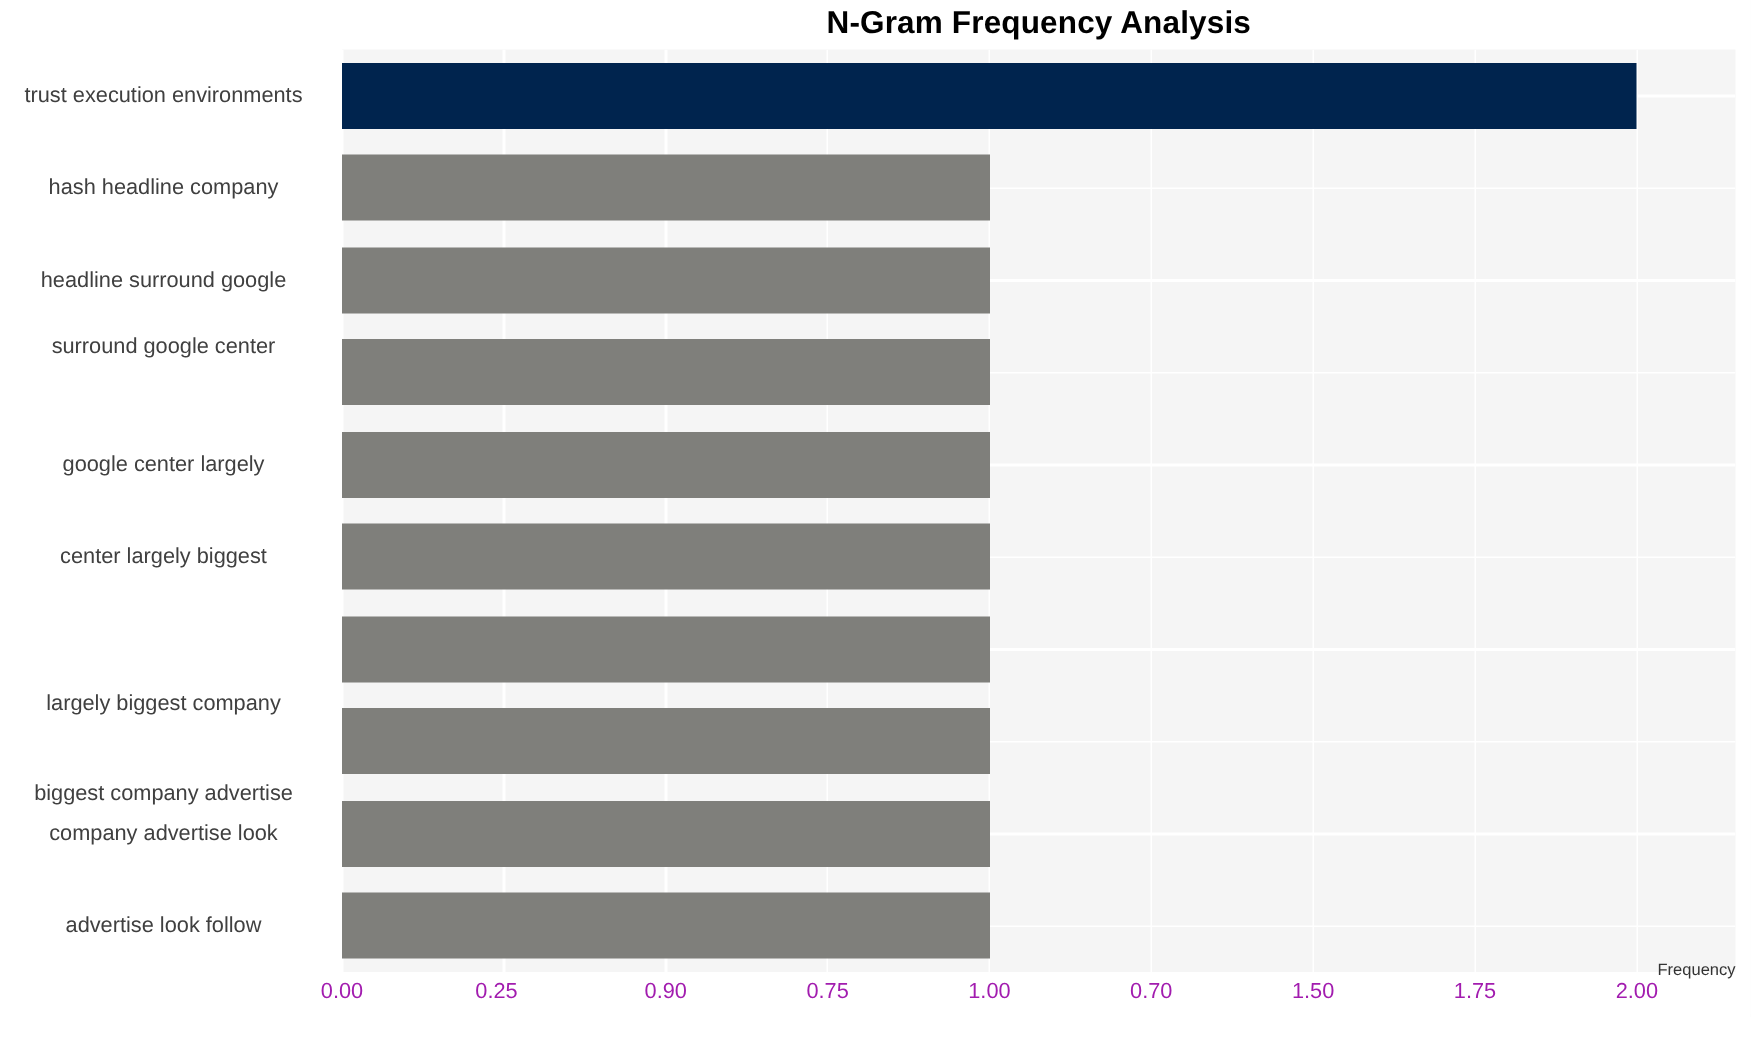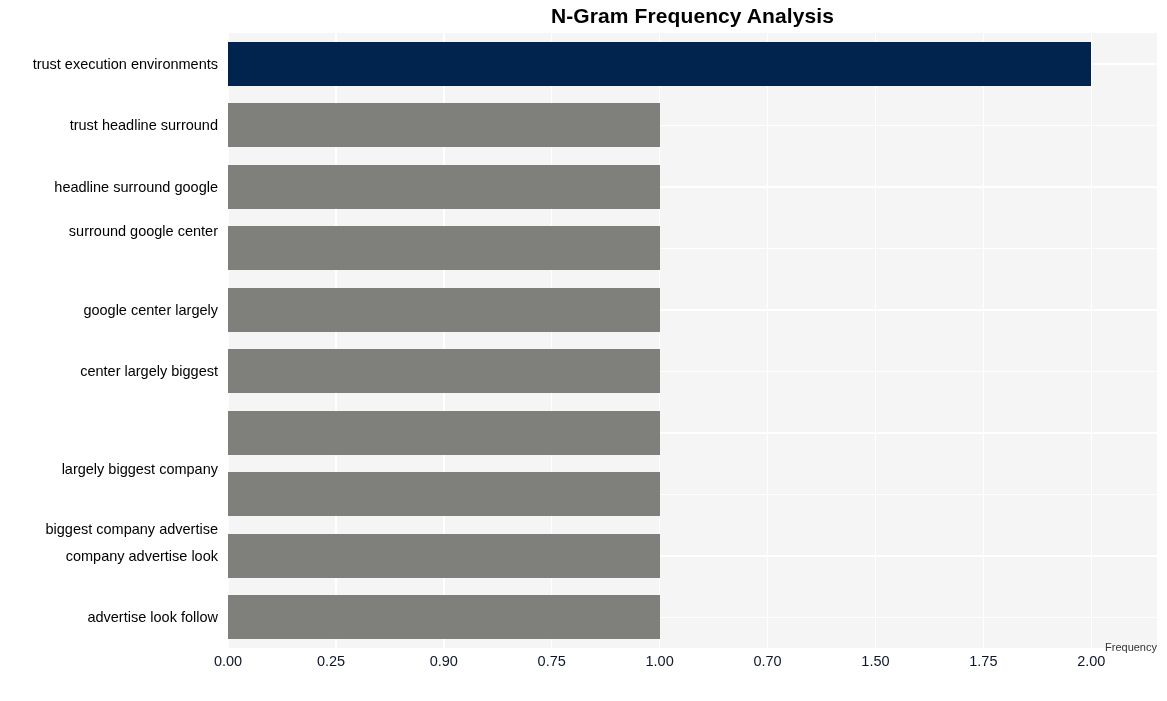--- a/index.html
+++ b/index.html
@@ -75,41 +75,41 @@
     position: absolute;
     left: 0;
     top: 33px;
     width: 218px;
     height: 615px;
   }
   .ylabel {
     position: absolute;
     right: 0;
     width: 218px;
-    text-align: right;
+    text-align: center;
     font-size: 14.5px;
-    color: #000000;
+    color: #404040;
     white-space: nowrap;
     line-height: 16px;
   }
 
   
   .xticks {
     position: absolute;
     left: 228px;
     top: 652px;
     width: 929px;
     height: 22px;
   }
   .xtick {
     position: absolute;
     top: 0;
     transform: translateX(-50%);
     font-size: 14.5px;
-    color: #0f172a;
+    color: #a21caf;
     white-space: nowrap;
     line-height: 18px;
   }
 
   .xaxis-title {
     position: absolute;
     left: 228px;
     top: 638px;
     width: 929px;
     text-align: right;
@@ -153,21 +153,21 @@
       <div class="bar" title="google center largely: 1" style="top: 254.75px; width: 431.631px; background: rgb(127, 127, 123);"></div>
       <div class="bar" title="center largely biggest: 1" style="top: 316.25px; width: 431.631px; background: rgb(127, 127, 123);"></div>
       <div class="bar" title="largely biggest company: 1" style="top: 377.75px; width: 431.631px; background: rgb(127, 127, 123);"></div>
       <div class="bar" title="biggest company advertise: 1" style="top: 439.25px; width: 431.631px; background: rgb(127, 127, 123);"></div>
       <div class="bar" title="company advertise look: 1" style="top: 500.75px; width: 431.631px; background: rgb(127, 127, 123);"></div>
       <div class="bar" title="advertise look follow: 1" style="top: 562.25px; width: 431.631px; background: rgb(127, 127, 123);"></div>
     </div>
 
   <div class="ylabels" id="ylabels">
       <div class="ylabel" style="top: 22.75px;">trust execution environments</div>
-      <div class="ylabel" style="top: 84.25px;">trust headline surround</div>
+      <div class="ylabel" style="top: 84.25px;">hash headline company</div>
       <div class="ylabel" style="top: 145.75px;">headline surround google</div>
       <div class="ylabel" style="top: 190px; margin-left: 11px;">surround google center</div>
       <div class="ylabel" style="top: 268.75px;">google center largely</div>
       <div class="ylabel" style="top: 330.25px;">center largely biggest</div>
       <div class="ylabel" style="top: 391.75px; margin-top: 36px;">largely biggest company</div>
       <div class="ylabel" style="top: 444px; margin-top: 44px;">biggest company advertise</div>
       <div class="ylabel" style="top: 514.75px;">company advertise look</div>
       <div class="ylabel" style="top: 576.25px;">advertise look follow</div>
     </div>
 

